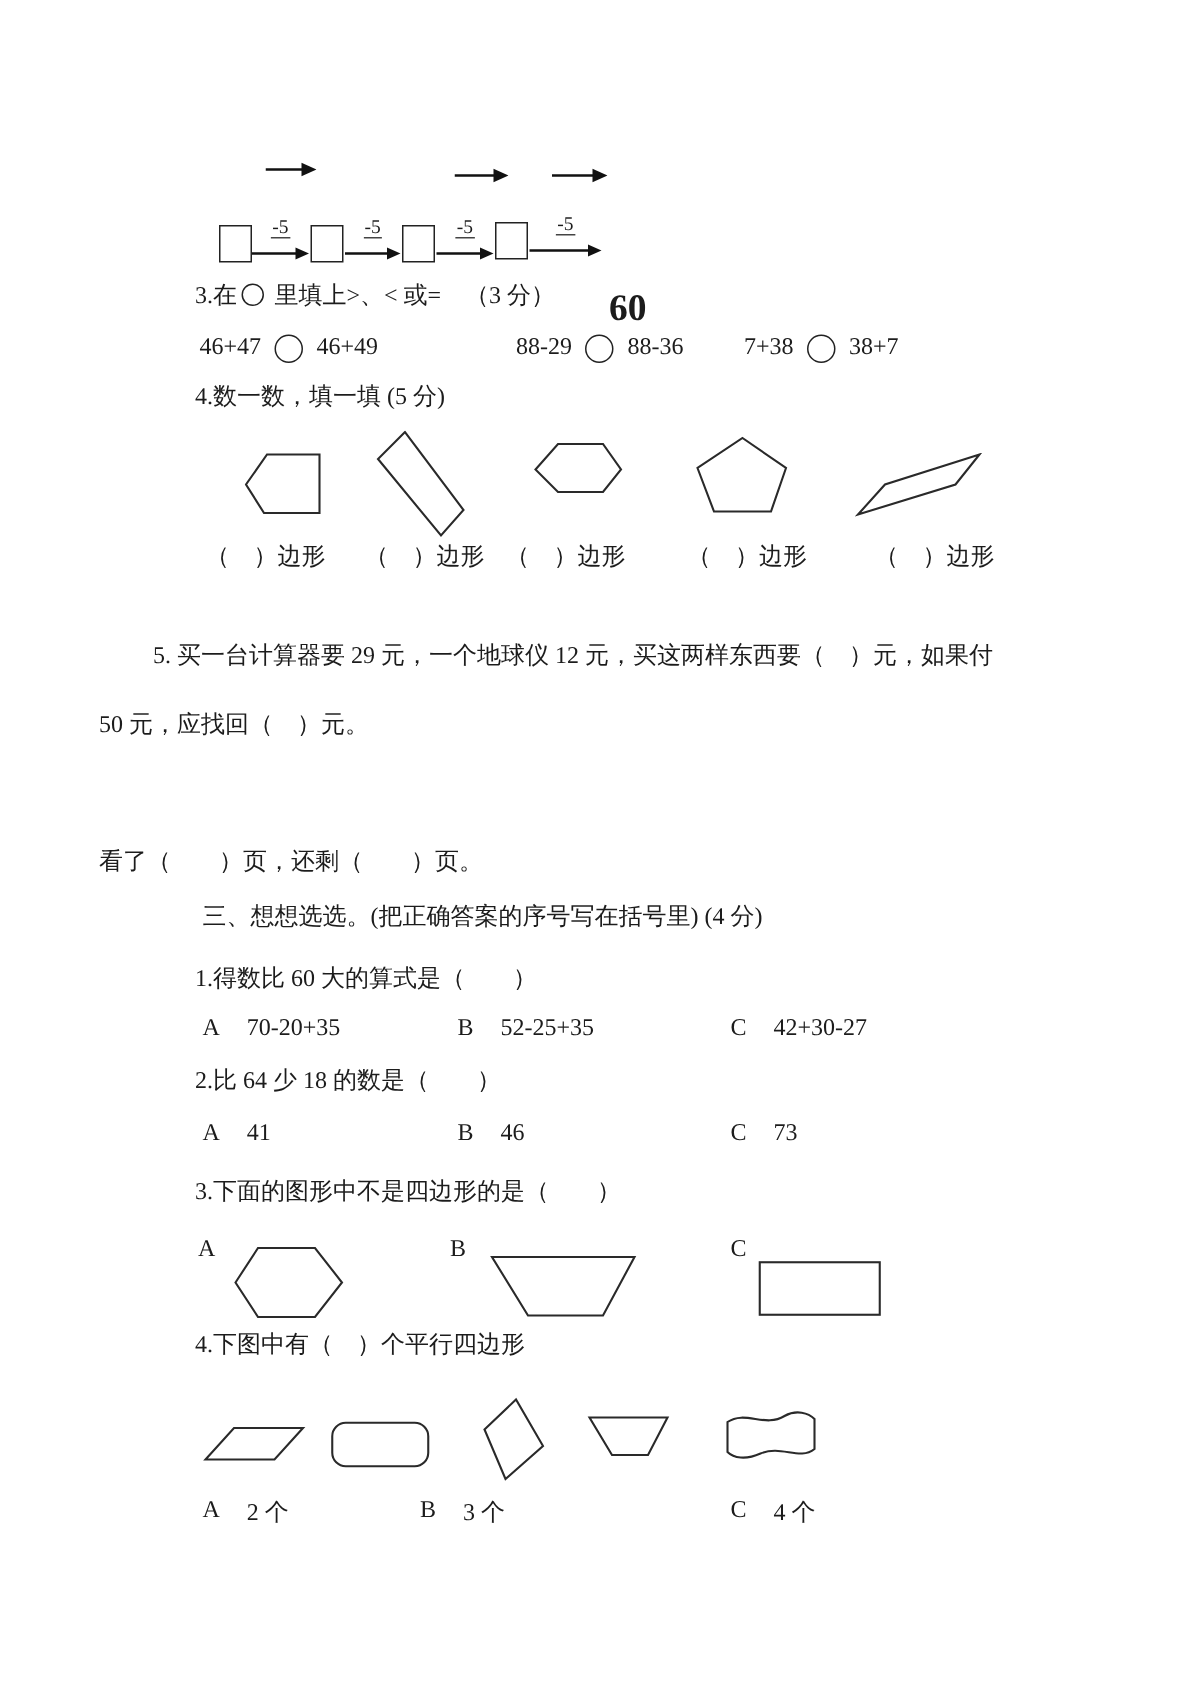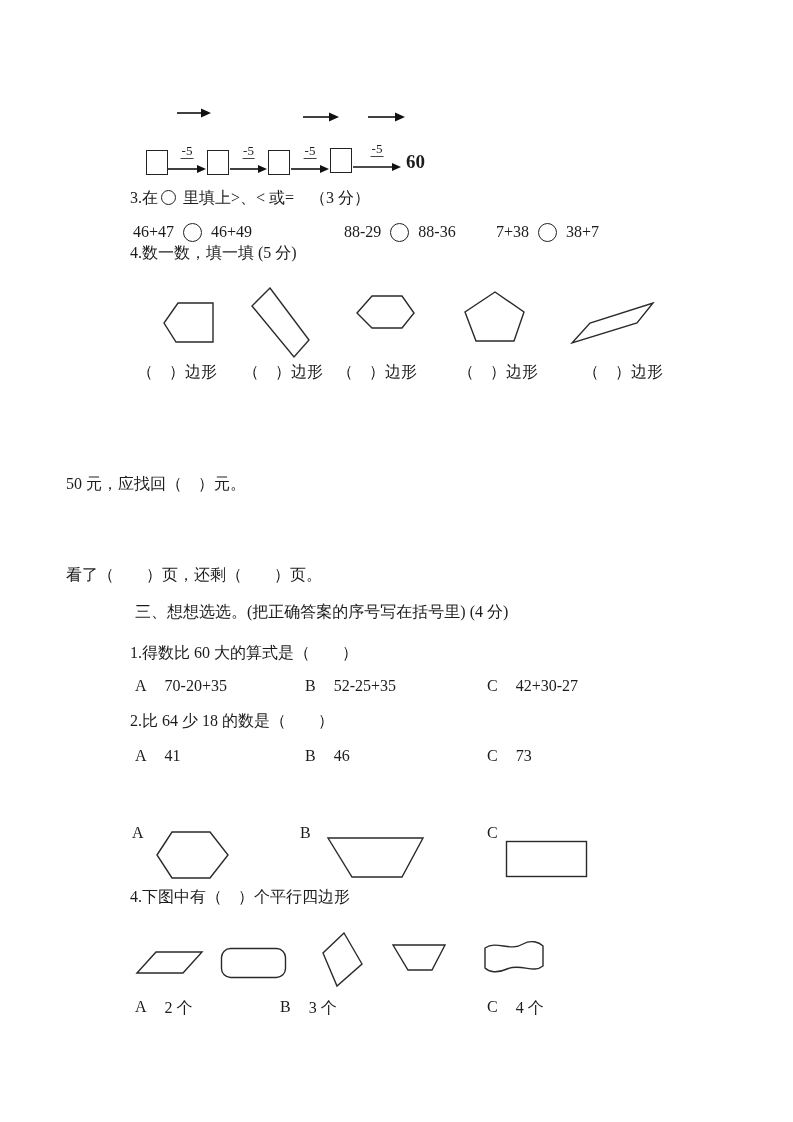--- a/index.html
+++ b/index.html
@@ -7,21 +7,21 @@
     position:relative;
     width:793px;height:1122px;
     margin:0 auto;
     background:#ffffff;
     font-family:"Liberation Serif","DejaVu Serif",serif;
     color:#1c1c1c;
     overflow:hidden;
   }
   .abs{position:absolute;}
   .txt{position:absolute;font-size:16px;line-height:20px;white-space:nowrap;color:#1c1c1c;}
-  .num60{font-size:19px;font-weight:bold;}
+  .num60{font-size:25px;font-weight:bold;margin-top:44px;}
   .box{position:absolute;width:22px;height:25px;border:1.6px solid #222;background:#fff;box-sizing:border-box;}
   .chain-step{position:absolute;width:40px;height:32px;}
   .chain-step .step-label{
     position:absolute;top:-2px;left:50%;transform:translateX(-50%);
     font-size:13px;line-height:14px;border-bottom:1px solid #444;padding:0 1px;
   }
   .cmp-group{position:absolute;display:flex;align-items:flex-start;gap:9px;font-size:16px;}
   .cmp-circle{display:inline-block;width:19px;height:19px;border:1.3px solid #222;border-radius:50%;box-sizing:border-box;}
   .inline-circle{display:inline-block;width:15px;height:15px;border:1.2px solid #222;border-radius:50%;vertical-align:-2px;margin:0 3px;box-sizing:border-box;}
   .opt{position:absolute;display:flex;gap:18px;font-size:16px;white-space:nowrap;}
@@ -96,21 +96,21 @@
     <span>88-29</span>
     <span class="cmp-circle"></span>
     <span>88-36</span>
   </div>
   <div class="cmp-group" style="left:496px;top:223px">
     <span>7+38</span>
     <span class="cmp-circle"></span>
     <span>38+7</span>
   </div>
 
-  <span class="txt" style="left:130px;top:243px">4.数一数，填一填 (5 分)</span>
+  <span class="txt" style="left:130px;top:255px">4.数一数，填一填 (5 分)</span>
 
   <svg class="abs shape" style="left:163px;top:302px" width="52" height="42" viewBox="0 0 52 42">
     <polygon points="15,1 50,1 50,40 13,40 1,21"></polygon>
   </svg>
   <svg class="abs shape" style="left:248px;top:287px" width="62" height="72" viewBox="0 0 62 72">
     <polygon points="22,1 4,19 46,70 61,53"></polygon>
   </svg>
   <svg class="abs shape" style="left:356px;top:295px" width="60" height="35" viewBox="0 0 60 35">
     <polygon points="1,18 16,1 46,1 58,18 46,33 16,33"></polygon>
   </svg>
@@ -120,20 +120,21 @@
   <svg class="abs shape" style="left:570px;top:302px" width="85" height="43" viewBox="0 0 85 43">
     <polygon points="2,41 20,21 83,1 67,21"></polygon>
   </svg>
 
   <span class="txt" style="left:137px;top:362px">（　）边形</span>
   <span class="txt" style="left:243px;top:362px">（　）边形</span>
   <span class="txt" style="left:337px;top:362px">（　）边形</span>
   <span class="txt" style="left:458px;top:362px">（　）边形</span>
   <span class="txt" style="left:583px;top:362px">（　）边形</span>
 
+  <span class="txt" style="left:102px;top:428px">5. 买一台计算器要 29 元，一个地球仪 12 元，买这两样东西要（　）元，如果付</span>
   <span class="txt" style="left:66px;top:474px">50 元，应找回（　）元。</span>
 
   <span class="txt" style="left:66px;top:565px">看了（　　）页，还剩（　　）页。</span>
 
   <span class="txt" style="left:135px;top:602px">三、想想选选。(把正确答案的序号写在括号里) (4 分)</span>
 
   <span class="txt" style="left:130px;top:643px">1.得数比 60 大的算式是（　　）</span>
   <div class="opt" style="left:135px;top:677px">
     <span>A</span>
     <span>70-20+35</span>
@@ -154,20 +155,21 @@
   </div>
   <div class="opt" style="left:305px;top:747px">
     <span>B</span>
     <span>46</span>
   </div>
   <div class="opt" style="left:487px;top:747px">
     <span>C</span>
     <span>73</span>
   </div>
 
+  <span class="txt" style="left:130px;top:785px">3.下面的图形中不是四边形的是（　　）</span>
   <span class="letter" style="left:132px;top:824px">A</span>
   <svg class="abs shape" style="left:155px;top:830px" width="75" height="50" viewBox="0 0 75 50">
     <polygon points="2,25 17,2 55,2 73,25 55,48 17,48"></polygon>
   </svg>
   <span class="letter" style="left:300px;top:824px">B</span>
   <svg class="abs shape" style="left:326px;top:836px" width="100" height="43" viewBox="0 0 100 43">
     <polygon points="2,2 97,2 76,41 26,41"></polygon>
   </svg>
   <span class="letter" style="left:487px;top:824px">C</span>
   <svg class="abs shape" style="left:505px;top:840px" width="83" height="38" viewBox="0 0 83 38">

